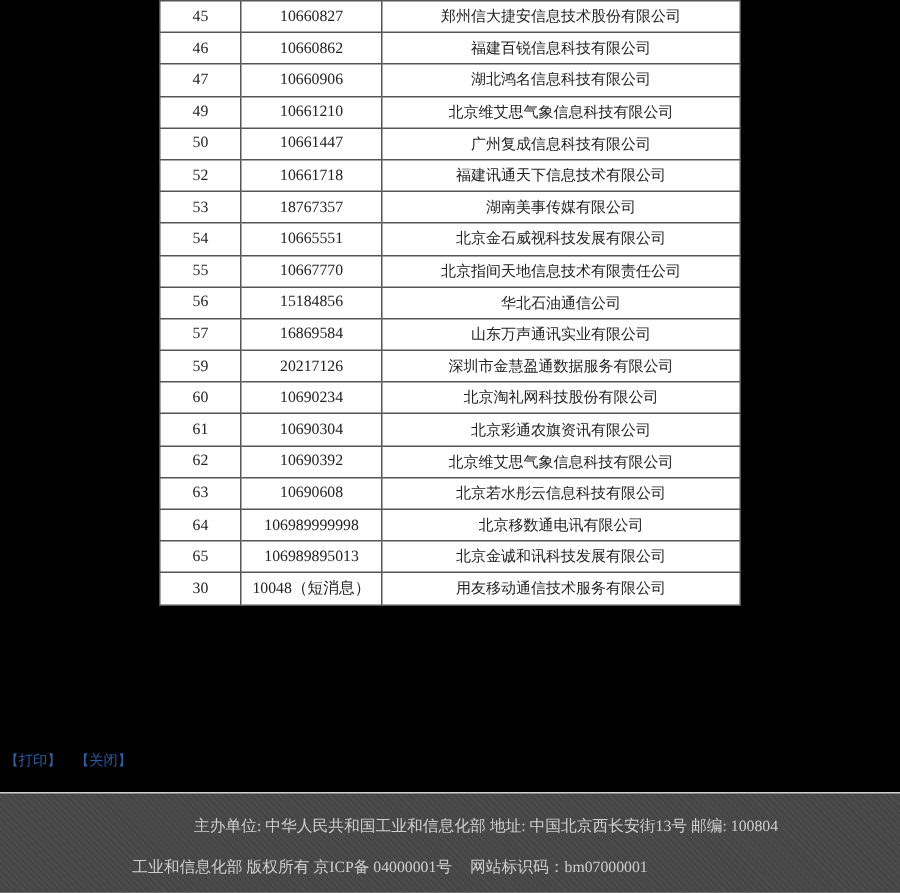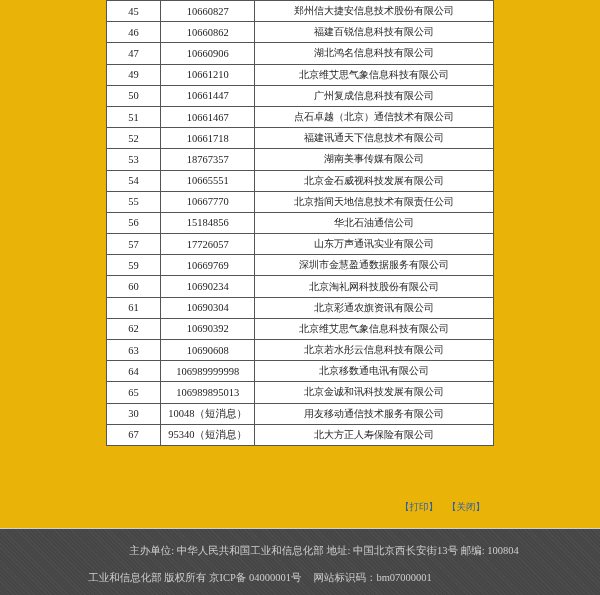--- a/index.html
+++ b/index.html
@@ -7,21 +7,21 @@
     body {
       background: #f6f6f6;
       font-family: "Liberation Serif", "DejaVu Serif", serif;
       color: #222;
       position: relative;
     }
     .content {
       position: absolute;
       left: 0; top: 0;
       width: 600px; height: 528px;
-      background: #eab308;
+      background: #000000;
     }
     table.list {
       position: absolute;
       left: 106px;
       top: 0px;
       width: 388px;
       border-collapse: collapse;
       background: #ffffff;
       font-size: 10.5px;
     }
@@ -39,21 +39,21 @@
       width: 229px;
       font-family: "DejaVu Sans", "Liberation Sans", sans-serif;
       font-size: 10px;
       margin-top: 24px;
     }
     .links {
       position: absolute;
       top: 501px;
       left: 0;
       width: 488px;
-      text-align: right;
+      text-align: left;
       font-family: "DejaVu Sans", sans-serif;
       font-size: 9.5px;
     }
     .links a {
       color: #2b5fa8;
       text-decoration: none;
       margin: 0 3px;
       cursor: pointer;
     }
     .footer {
@@ -96,25 +96,20 @@
           <td class="c-no">49</td>
           <td class="c-code">10661210</td>
           <td class="c-name">北京维艾思气象信息科技有限公司</td>
         </tr>
         <tr>
           <td class="c-no">50</td>
           <td class="c-code">10661447</td>
           <td class="c-name">广州复成信息科技有限公司</td>
         </tr>
         <tr>
-          <td class="c-no">51</td>
-          <td class="c-code">10661467</td>
-          <td class="c-name">点石卓越（北京）通信技术有限公司</td>
-        </tr>
-        <tr>
           <td class="c-no">52</td>
           <td class="c-code">10661718</td>
           <td class="c-name">福建讯通天下信息技术有限公司</td>
         </tr>
         <tr>
           <td class="c-no">53</td>
           <td class="c-code">18767357</td>
           <td class="c-name">湖南美事传媒有限公司</td>
         </tr>
         <tr>
@@ -127,26 +122,26 @@
           <td class="c-code">10667770</td>
           <td class="c-name">北京指间天地信息技术有限责任公司</td>
         </tr>
         <tr>
           <td class="c-no">56</td>
           <td class="c-code">15184856</td>
           <td class="c-name">华北石油通信公司</td>
         </tr>
         <tr>
           <td class="c-no">57</td>
-          <td class="c-code">17726057</td>
+          <td class="c-code">16869584</td>
           <td class="c-name">山东万声通讯实业有限公司</td>
         </tr>
         <tr>
           <td class="c-no">59</td>
-          <td class="c-code">10669769</td>
+          <td class="c-code">20217126</td>
           <td class="c-name">深圳市金慧盈通数据服务有限公司</td>
         </tr>
         <tr>
           <td class="c-no">60</td>
           <td class="c-code">10690234</td>
           <td class="c-name">北京淘礼网科技股份有限公司</td>
         </tr>
         <tr>
           <td class="c-no">61</td>
           <td class="c-code">10690304</td>
@@ -170,25 +165,20 @@
         <tr>
           <td class="c-no">65</td>
           <td class="c-code">106989895013</td>
           <td class="c-name">北京金诚和讯科技发展有限公司</td>
         </tr>
         <tr>
           <td class="c-no">30</td>
           <td class="c-code">10048（短消息）</td>
           <td class="c-name">用友移动通信技术服务有限公司</td>
         </tr>
-        <tr>
-          <td class="c-no">67</td>
-          <td class="c-code">95340（短消息）</td>
-          <td class="c-name">北大方正人寿保险有限公司</td>
-        </tr>
       </tbody>
   </table>
 
   <div class="links">
     <a>【打印】</a>
     <a>【关闭】</a>
   </div>
 </div>
 
 <div class="footer">

